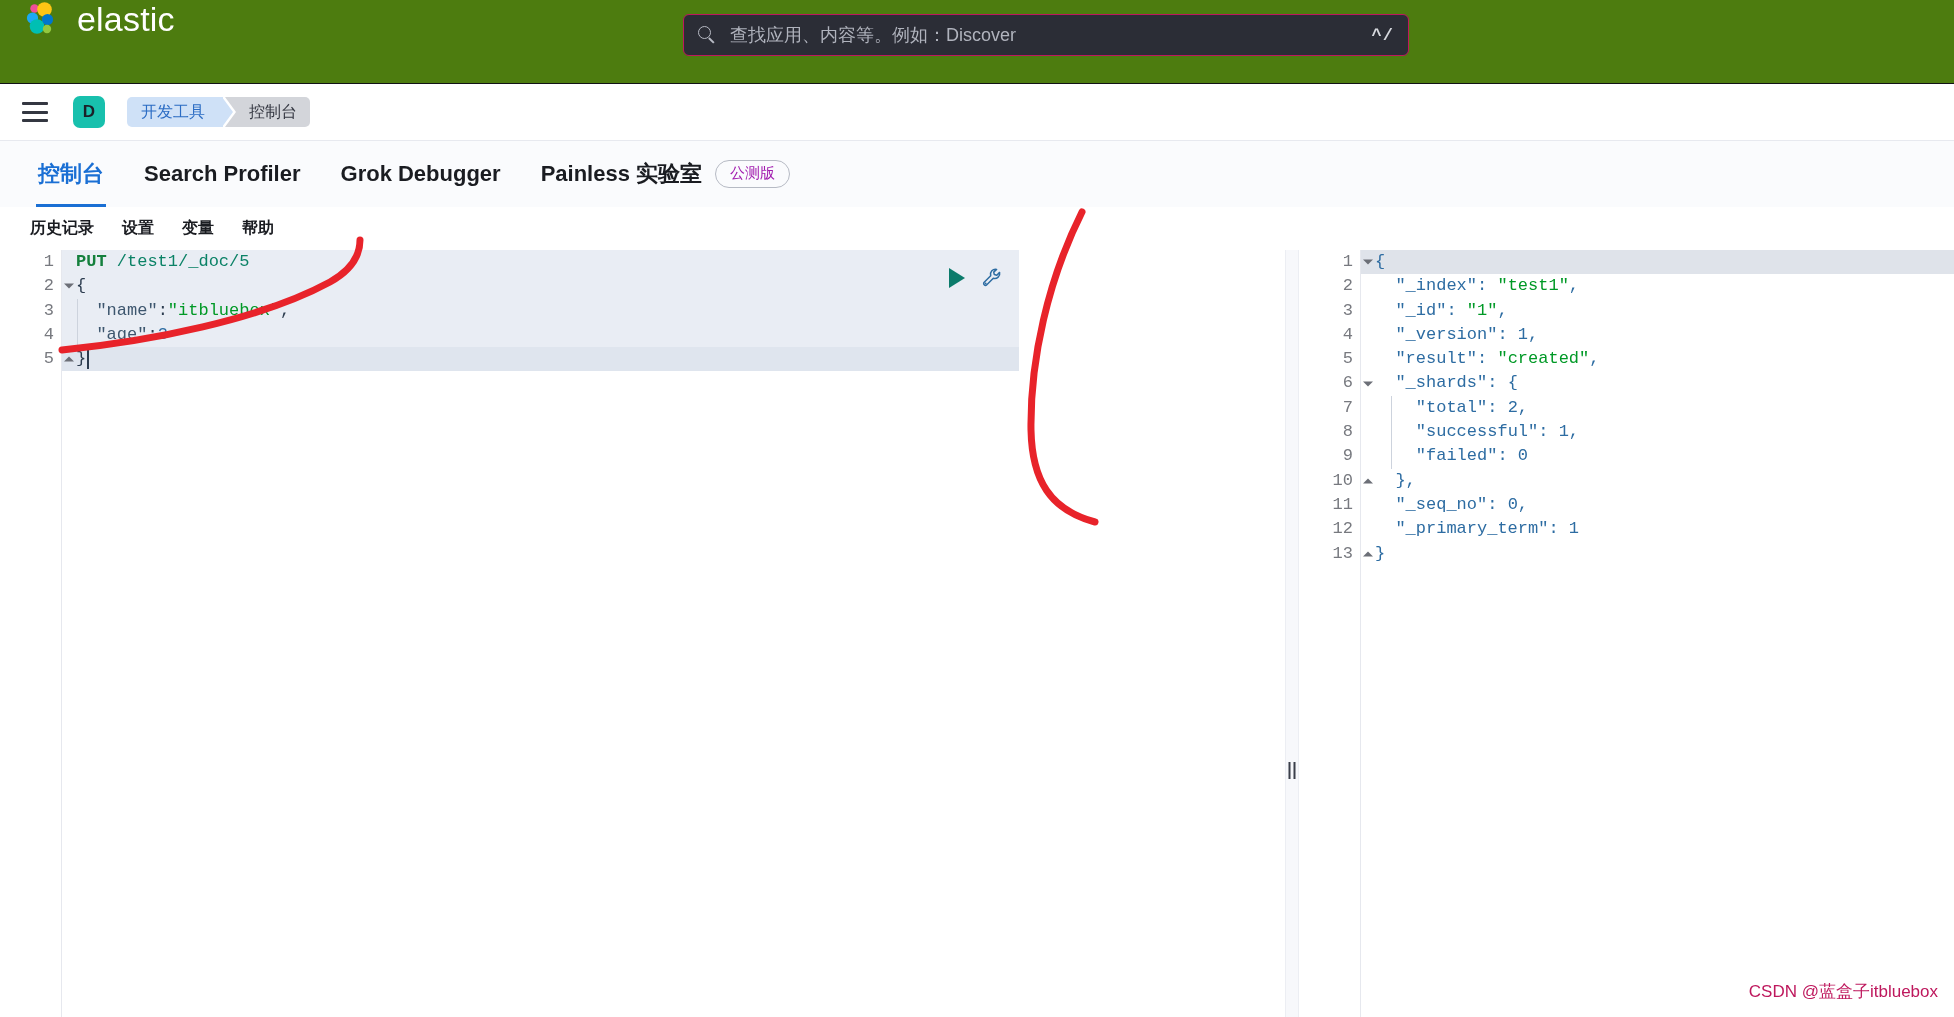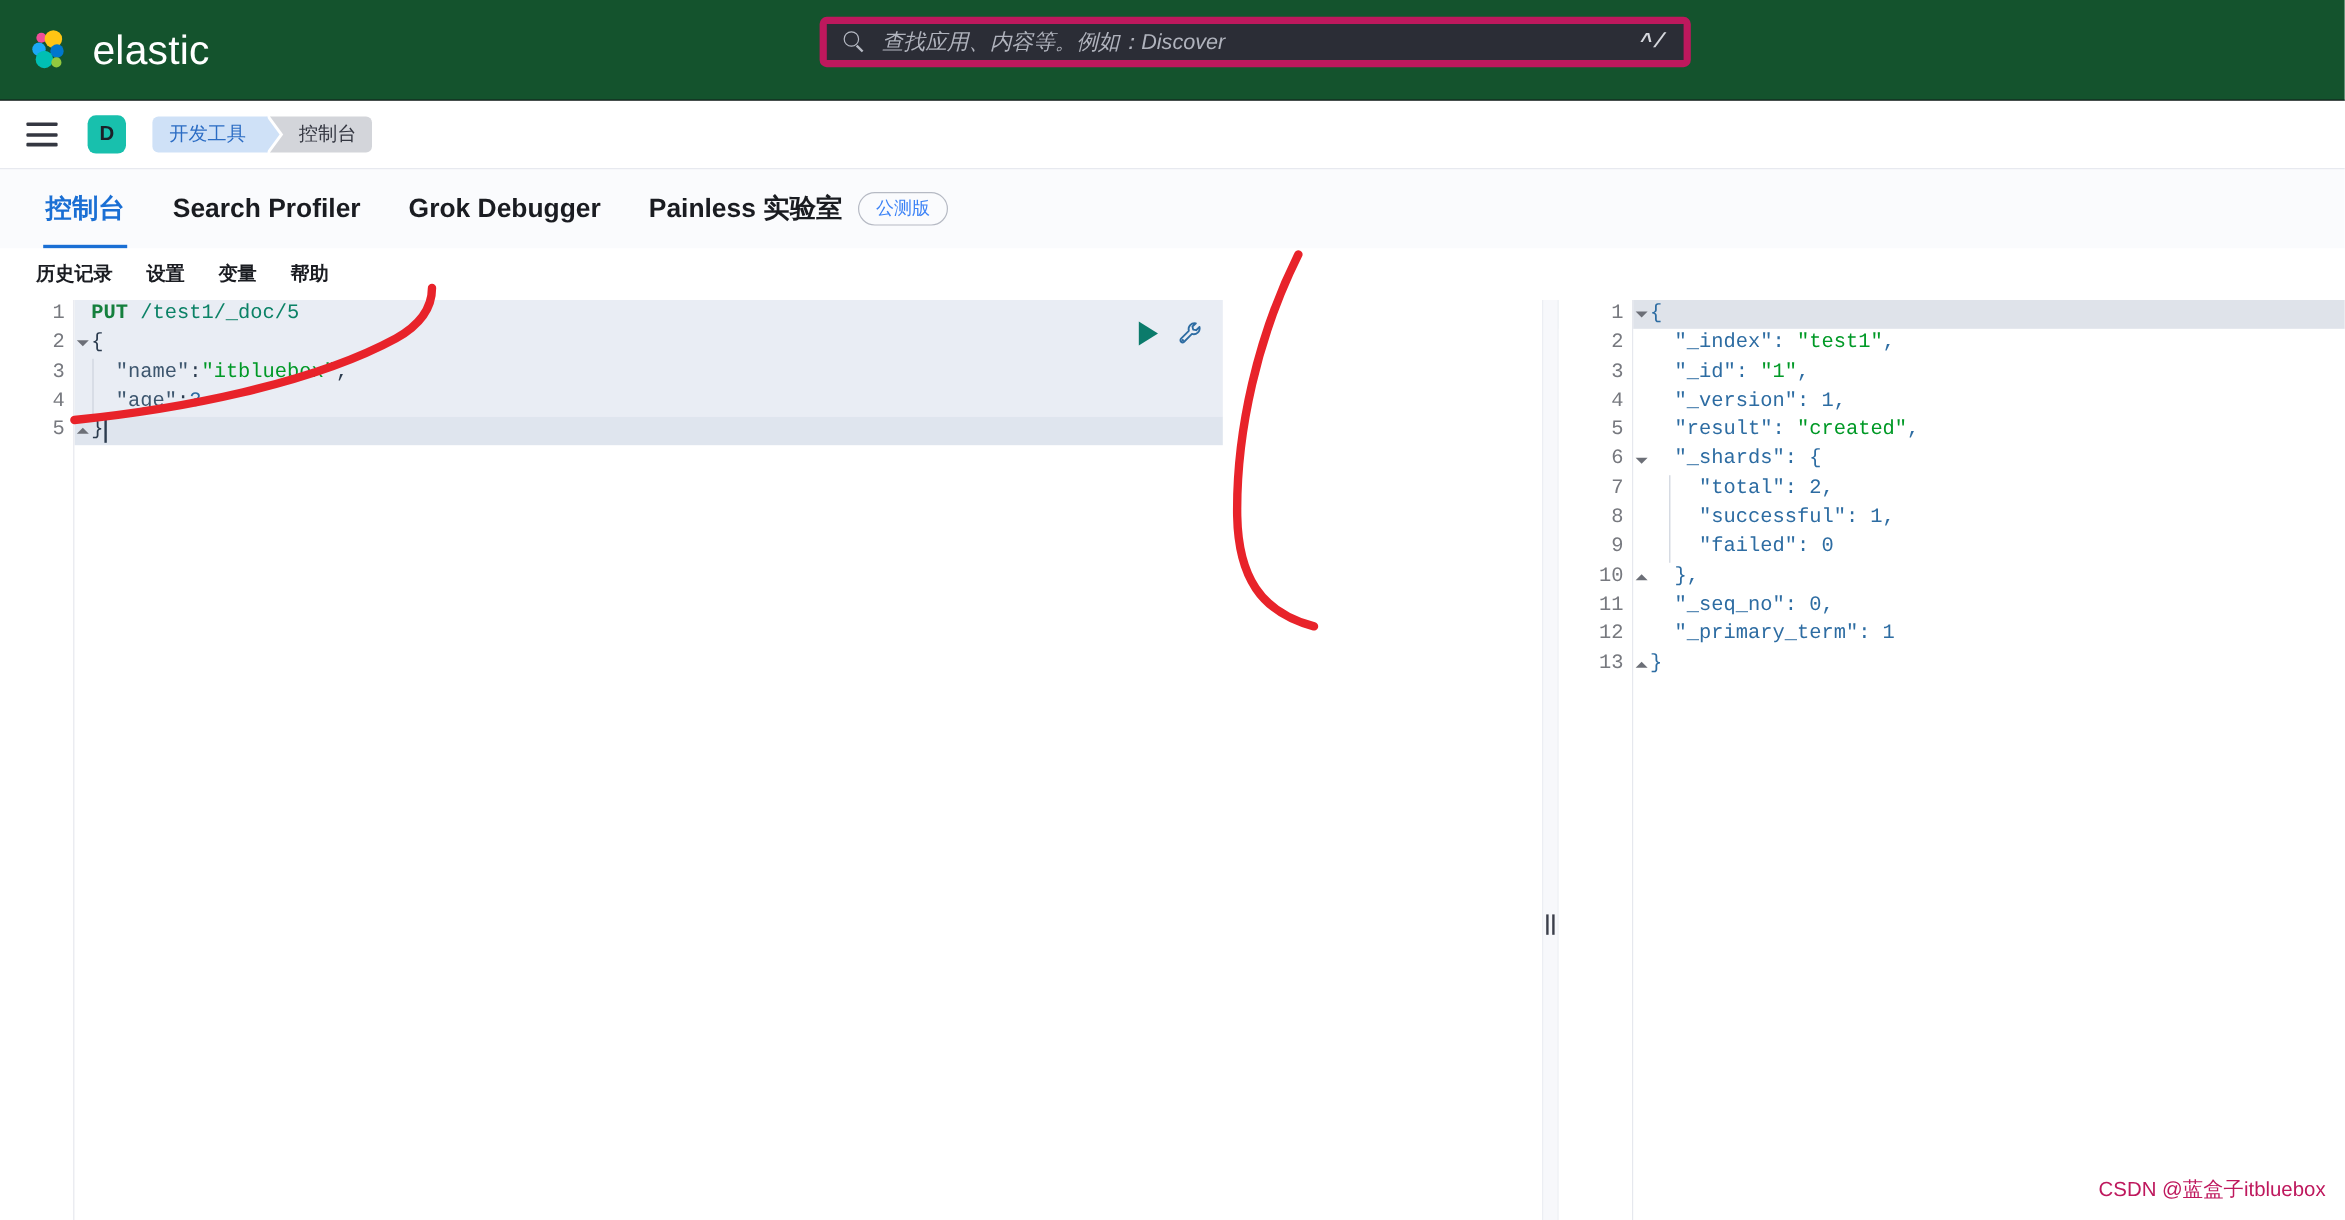--- a/index.html
+++ b/index.html
@@ -11,44 +11,43 @@
     background: #ffffff;
     font-family: "Liberation Sans", "DejaVu Sans", sans-serif;
     -webkit-font-smoothing: antialiased;
   }
   .app { position: relative; width: 1954px; height: 1017px; overflow: hidden; }
 
   
   .topbar {
     position: absolute; left: 0; top: 0;
     width: 1954px; height: 84px;
-    background: #14532d;
+    background: #4d7c0f;
     border-bottom: 1px solid #111216;
-    display: flex; align-items: center;
+    display: flex; align-items: flex-start;
   }
   .brand { display: flex; align-items: center; margin-left: 23px; }
   .brand-logo { width: 38px; height: 38px; position: relative; flex: none; }
   .brand-name {
     color: #ffffff; font-size: 34px; letter-spacing: .2px;
     margin-left: 16px; font-weight: 400; line-height: 1;
   }
 
   .search-wrap {
     position: absolute; left: 683px; top: 14px;
     width: 726px; height: 42px;
   }
   .search-box {
     width: 100%; height: 100%;
     background: #2b2d36;
-    border: 6px solid #be185d;
+    border: 1px solid #be185d;
     border-radius: 6px;
     display: flex; align-items: center;
     padding: 0 14px 0 14px;
     cursor: text;
-    font-style: italic;
   }
   .search-icon { width: 19px; height: 19px; flex: none; position: relative; }
   .search-icon i {
     position: absolute; left: 0; top: 0;
     width: 13px; height: 13px; border: 1.7px solid #b7bac4;
     border-radius: 50%;
   }
   .search-icon b {
     position: absolute; left: 11px; top: 11px;
     width: 7px; height: 1.7px; background: #b7bac4;
@@ -133,21 +132,21 @@
   }
   .tab.active { color: #1a6fd4; }
   .tab.active::after {
     content: ""; position: absolute; left: 18px; right: 18px; bottom: 0;
     height: 3px; background: #1a6fd4;
   }
   .beta-badge {
     display: inline-flex; align-items: center; justify-content: center;
     height: 28px; padding: 0 14px; margin-left: 13px;
     border: 1px solid #b6bac4; border-radius: 14px;
-    font-size: 15px; font-weight: 400; color: #3b82f6;
+    font-size: 15px; font-weight: 400; color: #a21caf;
     background: #fafbfd; cursor: pointer;
   }
 
   
   .submenu {
     position: absolute; left: 0; top: 207px;
     width: 1954px; height: 43px;
     background: #ffffff;
     display: flex; align-items: center;
     padding-left: 16px;

